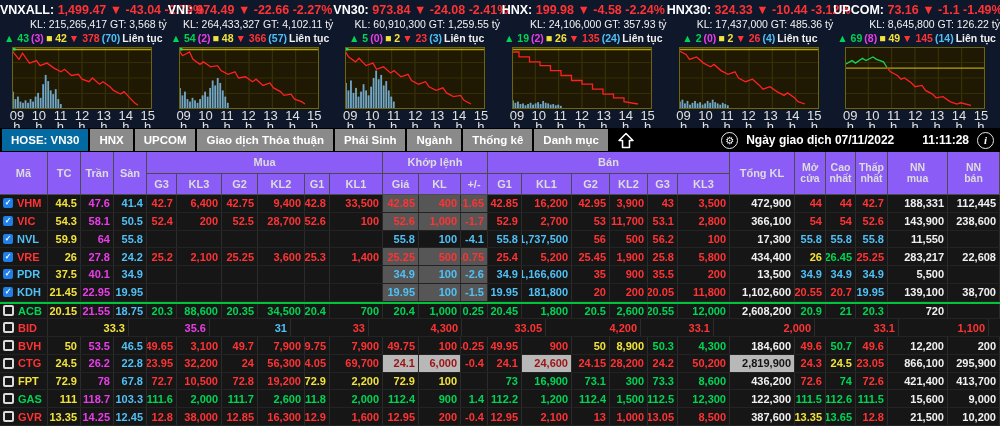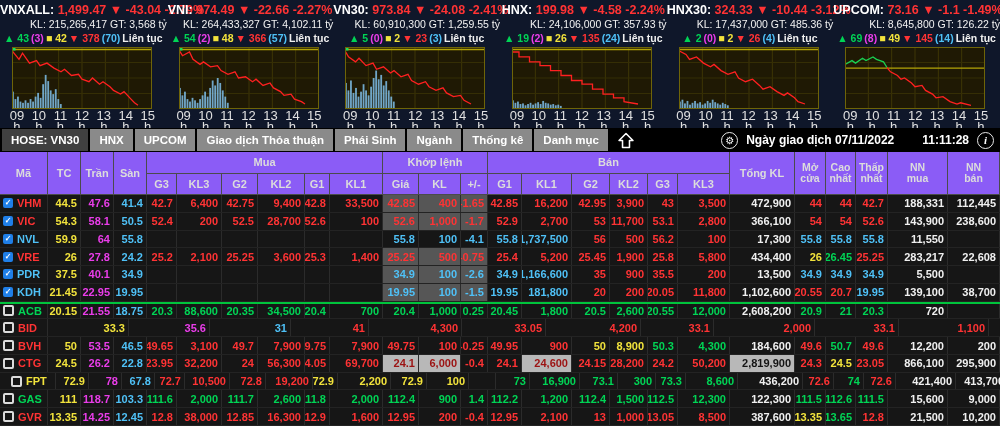--- a/index.html
+++ b/index.html
@@ -16,21 +16,21 @@
   .p2{font-size:10.5px;color:#f2f2f2;height:13px;line-height:13px;white-space:nowrap;text-align:right;}
   .p3{font-size:10.5px;font-weight:bold;height:15px;line-height:15px;white-space:nowrap;}
   .p3 span{margin:0 1px;}
   .chartwrap{margin:1px 14px 0 12px;height:63px;position:relative;}
   .chartwrap svg{display:block;}
   .xlabels{display:flex;justify-content:flex-start;margin:0 8px 0 6px;font-size:13px;color:#e0e0e0;height:11px;line-height:11px;}
   
   #navbar{height:24px;display:flex;align-items:center;background:#000;padding-left:2px;position:relative;}
   .tab{height:22px;line-height:22px;padding:0 9px;margin-right:2px;background:#8a8a8a;color:#fff;
        font-size:11.5px;font-weight:bold;cursor:pointer;white-space:nowrap;}
-  .tab.active{background:#404040;}
+  .tab.active{background:#0369a1;}
   .arrowbtn{margin-left:6px;display:flex;align-items:center;}
   .nav-right{position:absolute;right:6px;top:0;height:24px;display:flex;align-items:center;gap:8px;color:#fff;}
   .circle-icon{width:15px;height:15px;border:1.5px solid #e8e8e8;border-radius:50%;display:flex;
                align-items:center;justify-content:center;font-size:10px;color:#fff;}
   .navdate{font-size:12px;font-weight:bold;}
   .navtime{font-size:12px;font-weight:bold;margin-left:20px;}
   .info-i{font-family:"Liberation Serif",serif;font-style:italic;font-weight:bold;font-size:11px;}
   
   #thead{display:grid;grid-auto-flow:row;grid-template-rows:22px 21px;background:#101010;}
   .hc{background:#8b5cf6;border-right:1px solid #4b4b4b;border-bottom:1px solid #4b4b4b;
@@ -635,21 +635,21 @@
           <div class="td"></div>
         </div>
         <div class="trow" style="grid-template-columns: 48px 33px 33px 33px 30px 45px 36px 47px 25px 53px 36px 42px 27px 34px 50px 38px 38px 30px 52px 65px 31px 30px 32px 60px 52px; gap: 48px;">
           <div class="td sym">
             <span class="cb off"></span>
             <span class="c-r">BID</span>
           </div>
           <div class="td c-y">33.3</div>
           <div class="td c-m">35.6</div>
           <div class="td c-c">31</div>
-          <div class="td c-r">41</div>
+          <div class="td c-r">33</div>
           <div class="td c-r">4,300</div>
           <div class="td c-r">33.05</div>
           <div class="td c-r">4,200</div>
           <div class="td c-r">33.1</div>
           <div class="td c-r">2,000</div>
           <div class="td c-r">33.1</div>
           <div class="td c-r">1,100</div>
           <div class="td c-r">-0.2</div>
           <div class="td c-r">33.2</div>
           <div class="td c-r">2,600</div>
@@ -717,21 +717,21 @@
           <div class="td c-r">28,200</div>
           <div class="td c-r">24.2</div>
           <div class="td c-r">50,200</div>
           <div class="td c-k bg-g2">2,819,900</div>
           <div class="td c-r">24.3</div>
           <div class="td c-y">24.5</div>
           <div class="td c-r">23.05</div>
           <div class="td c-w">866,100</div>
           <div class="td c-w">295,900</div>
         </div>
-        <div class="trow" style="grid-template-columns: 48px 33px 33px 33px 30px 45px 36px 47px 25px 53px 36px 42px 27px 34px 50px 38px 38px 30px 52px 65px 31px 30px 32px 60px 52px; padding-left: 8px;">
+        <div class="trow" style="grid-template-columns: 48px 33px 33px 33px 30px 45px 36px 47px 25px 53px 36px 42px 27px 34px 50px 38px 38px 30px 52px 65px 31px 30px 32px 60px 52px;">
           <div class="td sym">
             <span class="cb off"></span>
             <span class="c-y">FPT</span>
           </div>
           <div class="td c-y">72.9</div>
           <div class="td c-m">78</div>
           <div class="td c-c">67.8</div>
           <div class="td c-r">72.7</div>
           <div class="td c-r">10,500</div>
           <div class="td c-r">72.8</div>

